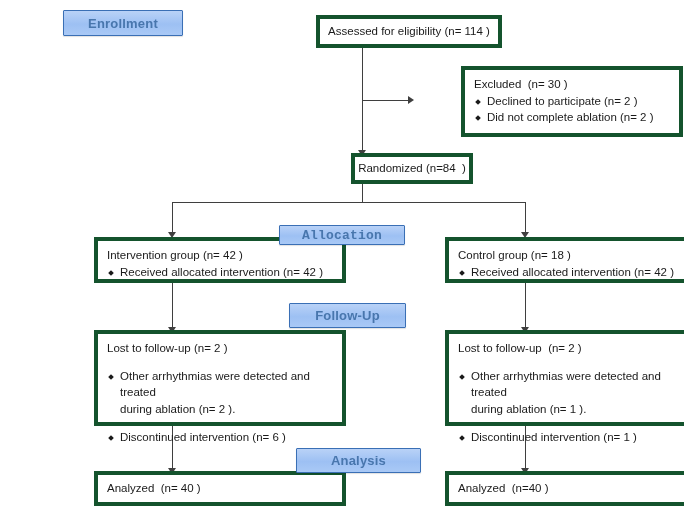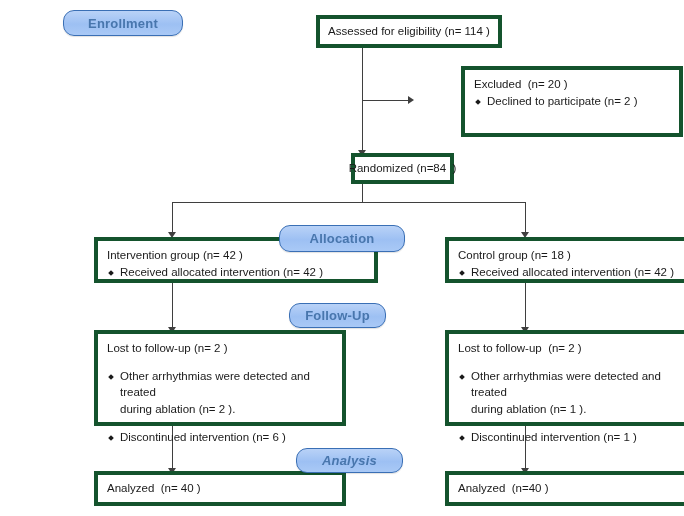--- a/index.html
+++ b/index.html
@@ -67,21 +67,21 @@
   }
 
   
   .badge {
     position: absolute;
     box-sizing: border-box;
     display: flex;
     align-items: center;
     justify-content: center;
     border: 1px solid #3a6fb5;
-    border-radius: 11px;
+    border-radius: 1px;
     background: linear-gradient(180deg, #b9d2f7 0%, #9dc0f3 55%, #a9c9f6 100%);
     color: #4876ad;
     font-size: 13px;
     font-weight: bold;
     letter-spacing: .2px;
     box-shadow: 0 1px 1px rgba(0,0,0,.12);
     z-index: 5;
   }
 
   
@@ -109,29 +109,29 @@
 </style>
 </head>
 <body>
 
 <div id="canvas">
 
   <div class="badge" style="left:63px; top:10px; width:120px; height:26px;">
     <span>Enrollment</span>
   </div>
 
-  <div class="badge" style="left:279px; top:225px; width:126px; height:27px;">
+  <div class="badge" style="left:279px; top:225px; width:126px; height:20px;font-family:Liberation Mono, monospace;">
     <span>Allocation</span>
   </div>
 
-  <div class="badge" style="left:289px; top:303px; width:97px; height:25px;">
+  <div class="badge" style="left:289px; top:303px; width:117px; height:25px;">
     <span>Follow-Up</span>
   </div>
 
-  <div class="badge" style="left:296px; top:448px; width:107px; height:25px;font-style:italic;">
+  <div class="badge" style="left:296px; top:448px; width:125px; height:25px;">
     <span>Analysis</span>
   </div>
 
   <div class="vline" style="left:362px; top:48px; height:106px;"></div>
 
   <div class="hline" style="left:362px; top:100px; width:46px;"></div>
   <div class="arrow-right" style="left:408px; top:96px;"></div>
   <div class="arrow-down" style="left:358px; top:150px;"></div>
 
   <div class="vline" style="left:362px; top:184px; height:18px;"></div>
@@ -149,31 +149,32 @@
   <div class="vline" style="left:172px; top:426px; height:45px;"></div>
   <div class="arrow-down" style="left:168px; top:468px;"></div>
   <div class="vline" style="left:525px; top:426px; height:45px;"></div>
   <div class="arrow-down" style="left:521px; top:468px;"></div>
 
   <div class="box center" style="left:268px; top:15px; width:186px; height:33px;">
     <span class="title">Assessed for eligibility (n= 114 )</span>
   </div>
 
   <div class="box" style="left:413px; top:66px; width:222px; height:71px;">
-    <div class="title">Excluded  (n= 20 )</div>
+    <div class="title">Excluded  (n= 30 )</div>
     <ul class="bul">
       <li>Declined to participate (n= 2 )</li>
-    </ul>
-  </div>
-
-  <div class="box center" style="left:303px; top:153px; width:103px; height:31px;">
+      <li>Did not complete ablation (n= 2 )</li>
+    </ul>
+  </div>
+
+  <div class="box center" style="left:303px; top:153px; width:122px; height:31px;">
     <span class="title">Randomized (n=84  )</span>
   </div>
 
-  <div class="box" style="left:46px; top:237px; width:284px; height:46px;">
+  <div class="box" style="left:46px; top:237px; width:252px; height:46px;">
     <div class="title">Intervention group (n= 42 )</div>
     <ul class="bul">
       <li>Received allocated intervention (n= 42 )</li>
     </ul>
   </div>
 
   <div class="box" style="left:397px; top:237px; width:252px; height:46px;">
     <div class="title">Control group (n= 18 )</div>
     <ul class="bul">
       <li>Received allocated intervention (n= 42 )</li>

